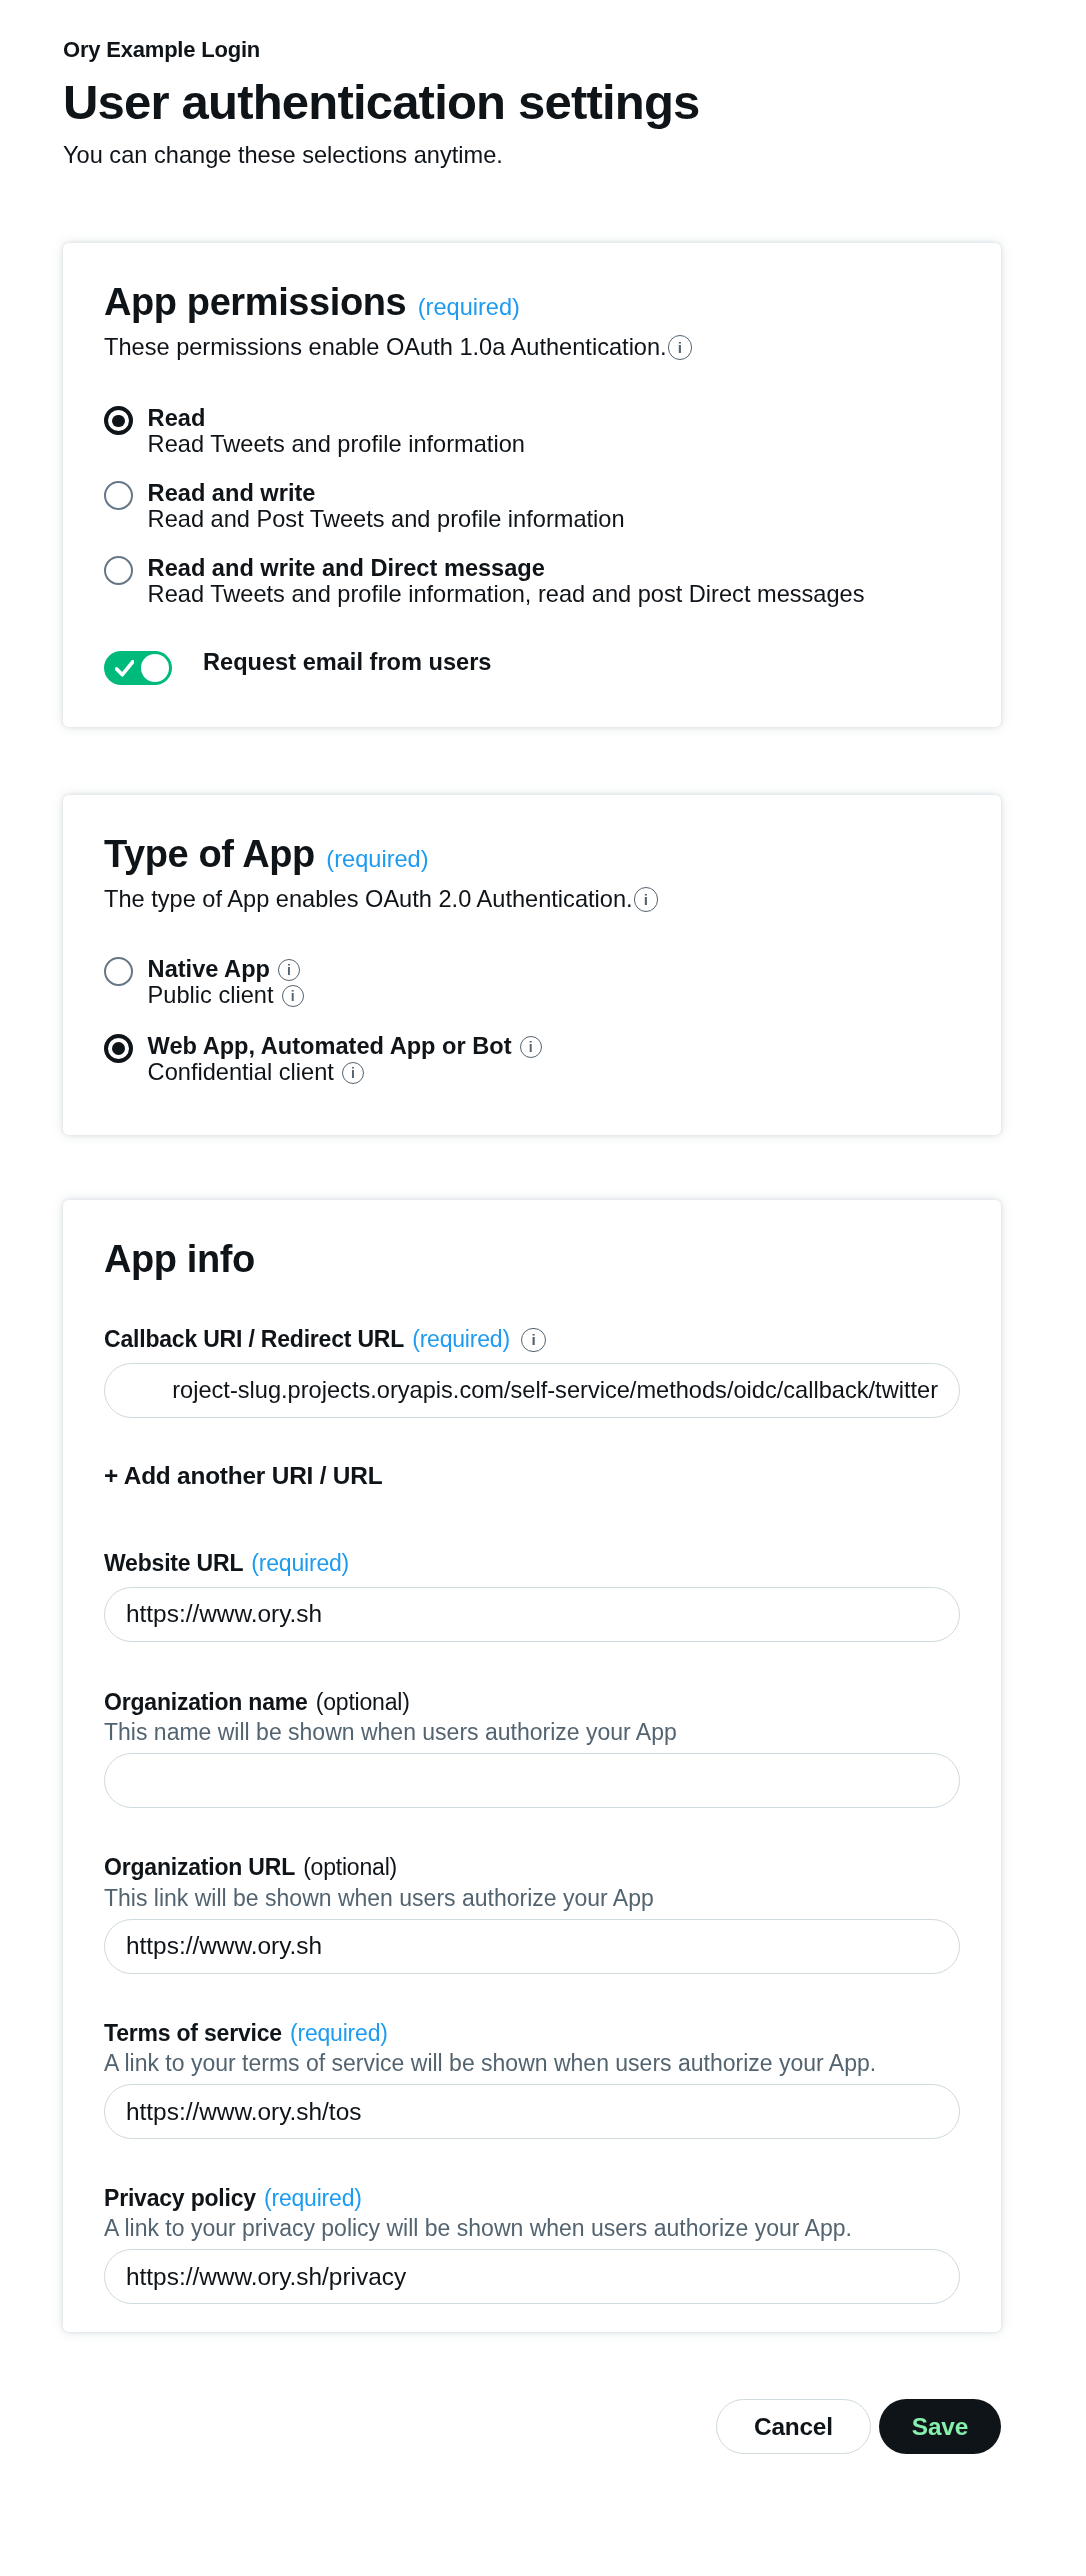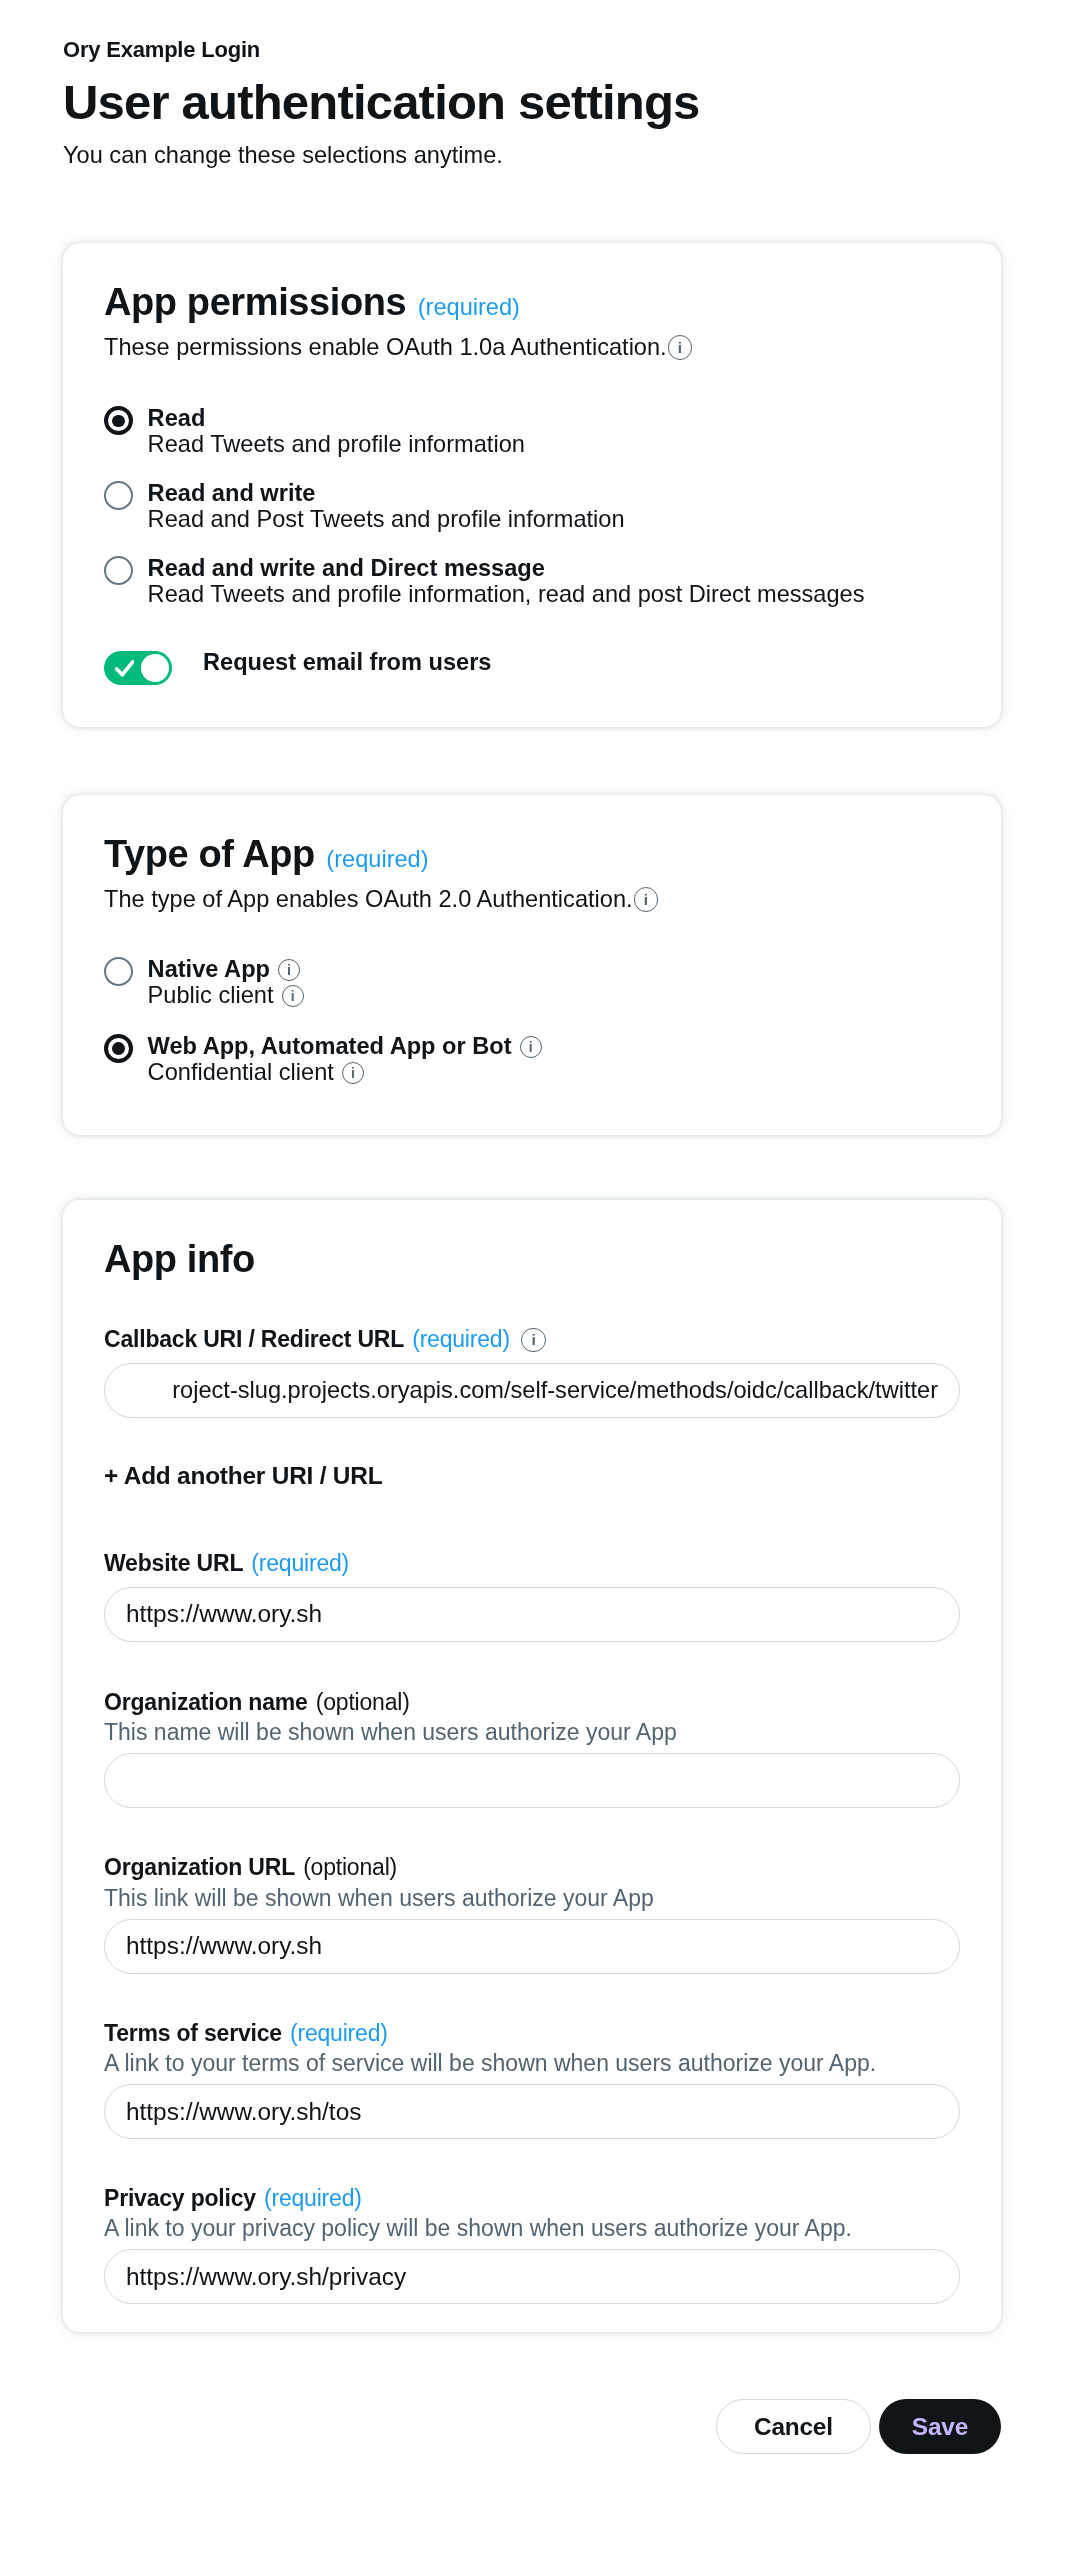--- a/index.html
+++ b/index.html
@@ -20,21 +20,21 @@
     font-size: 49px;
     font-weight: 800;
     letter-spacing: -0.8px;
     line-height: 1.1;
   }
   .page-subtitle { margin-top: 11.4px; font-size: 23.6px; line-height: 1.25; }
 
   
   .card {
     background: #fff;
-    border-radius: 17px;
+    border-radius: 6px;
     box-shadow: 0 0 11.4px rgba(101,119,134,0.2), 0 0 3.3px 0.8px rgba(101,119,134,0.1);
     padding: 37px 41px 42px 41px;
     margin-top: 72px;
   }
   .card-head { display: flex; align-items: baseline; gap: 11.4px; }
   .card-head h2 { font-size: 38px; font-weight: 800; letter-spacing: -0.4px; line-height: 1.2; }
   .req { color: #1d9bf0; font-size: 23.6px; font-weight: 400; }
   .card-sub { margin-top: 4.9px; font-size: 23.6px; line-height: 1.45; display: flex; align-items: center; gap: 1px; }
 
   
@@ -109,21 +109,21 @@
   
   .footer { margin-top: 67px; display: flex; justify-content: flex-end; gap: 8px; }
   .btn {
     height: 55px; border-radius: 28px;
     font-family: "Liberation Sans", sans-serif;
     font-size: 24.4px; font-weight: 700; letter-spacing: -0.2px;
     display: inline-flex; align-items: center; justify-content: center;
     cursor: pointer;
   }
   .btn.ghost { background: #fff; border: 1.6px solid #cfd9de; color: #0f1419; padding: 0 37px; }
-  .btn.solid { background: #0f1419; border: none; color: #c4b5fd; padding: 0 33px; }
+  .btn.solid { background: #0f1419; border: none; color: #86efac; padding: 0 33px; }
 </style>
 </head>
 <body>
 
 <div class="page">
 
   <div class="app-label">Ory Example Login</div>
   <h1 class="page-title">User authentication settings</h1>
   <p class="page-subtitle">You can change these selections anytime.</p>
 

